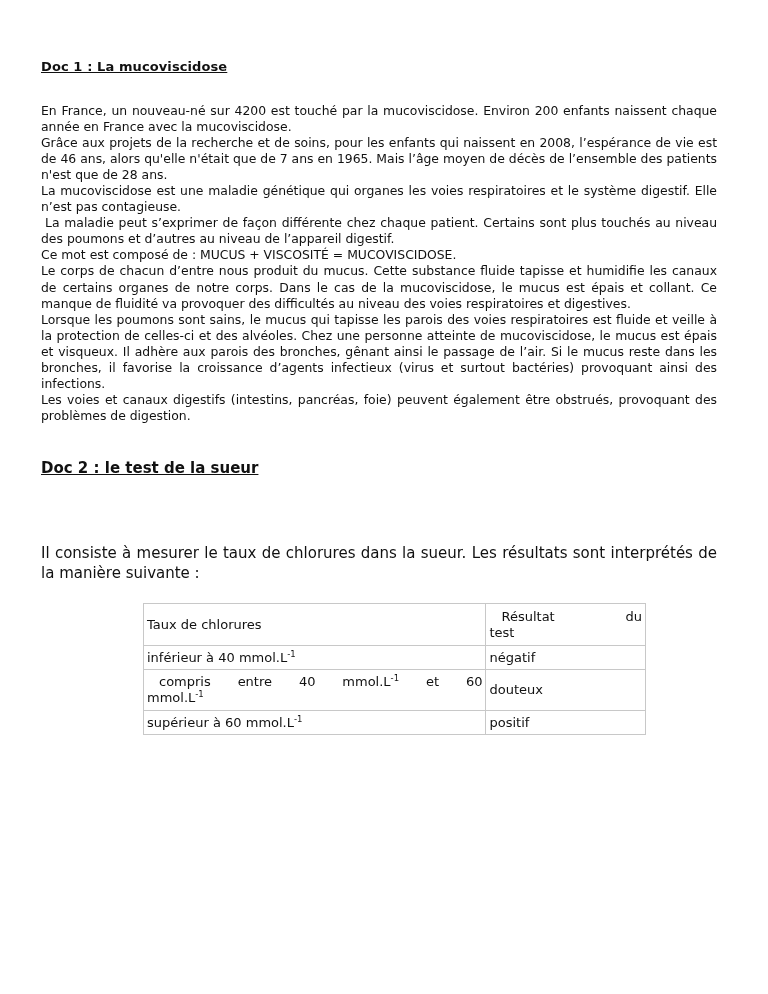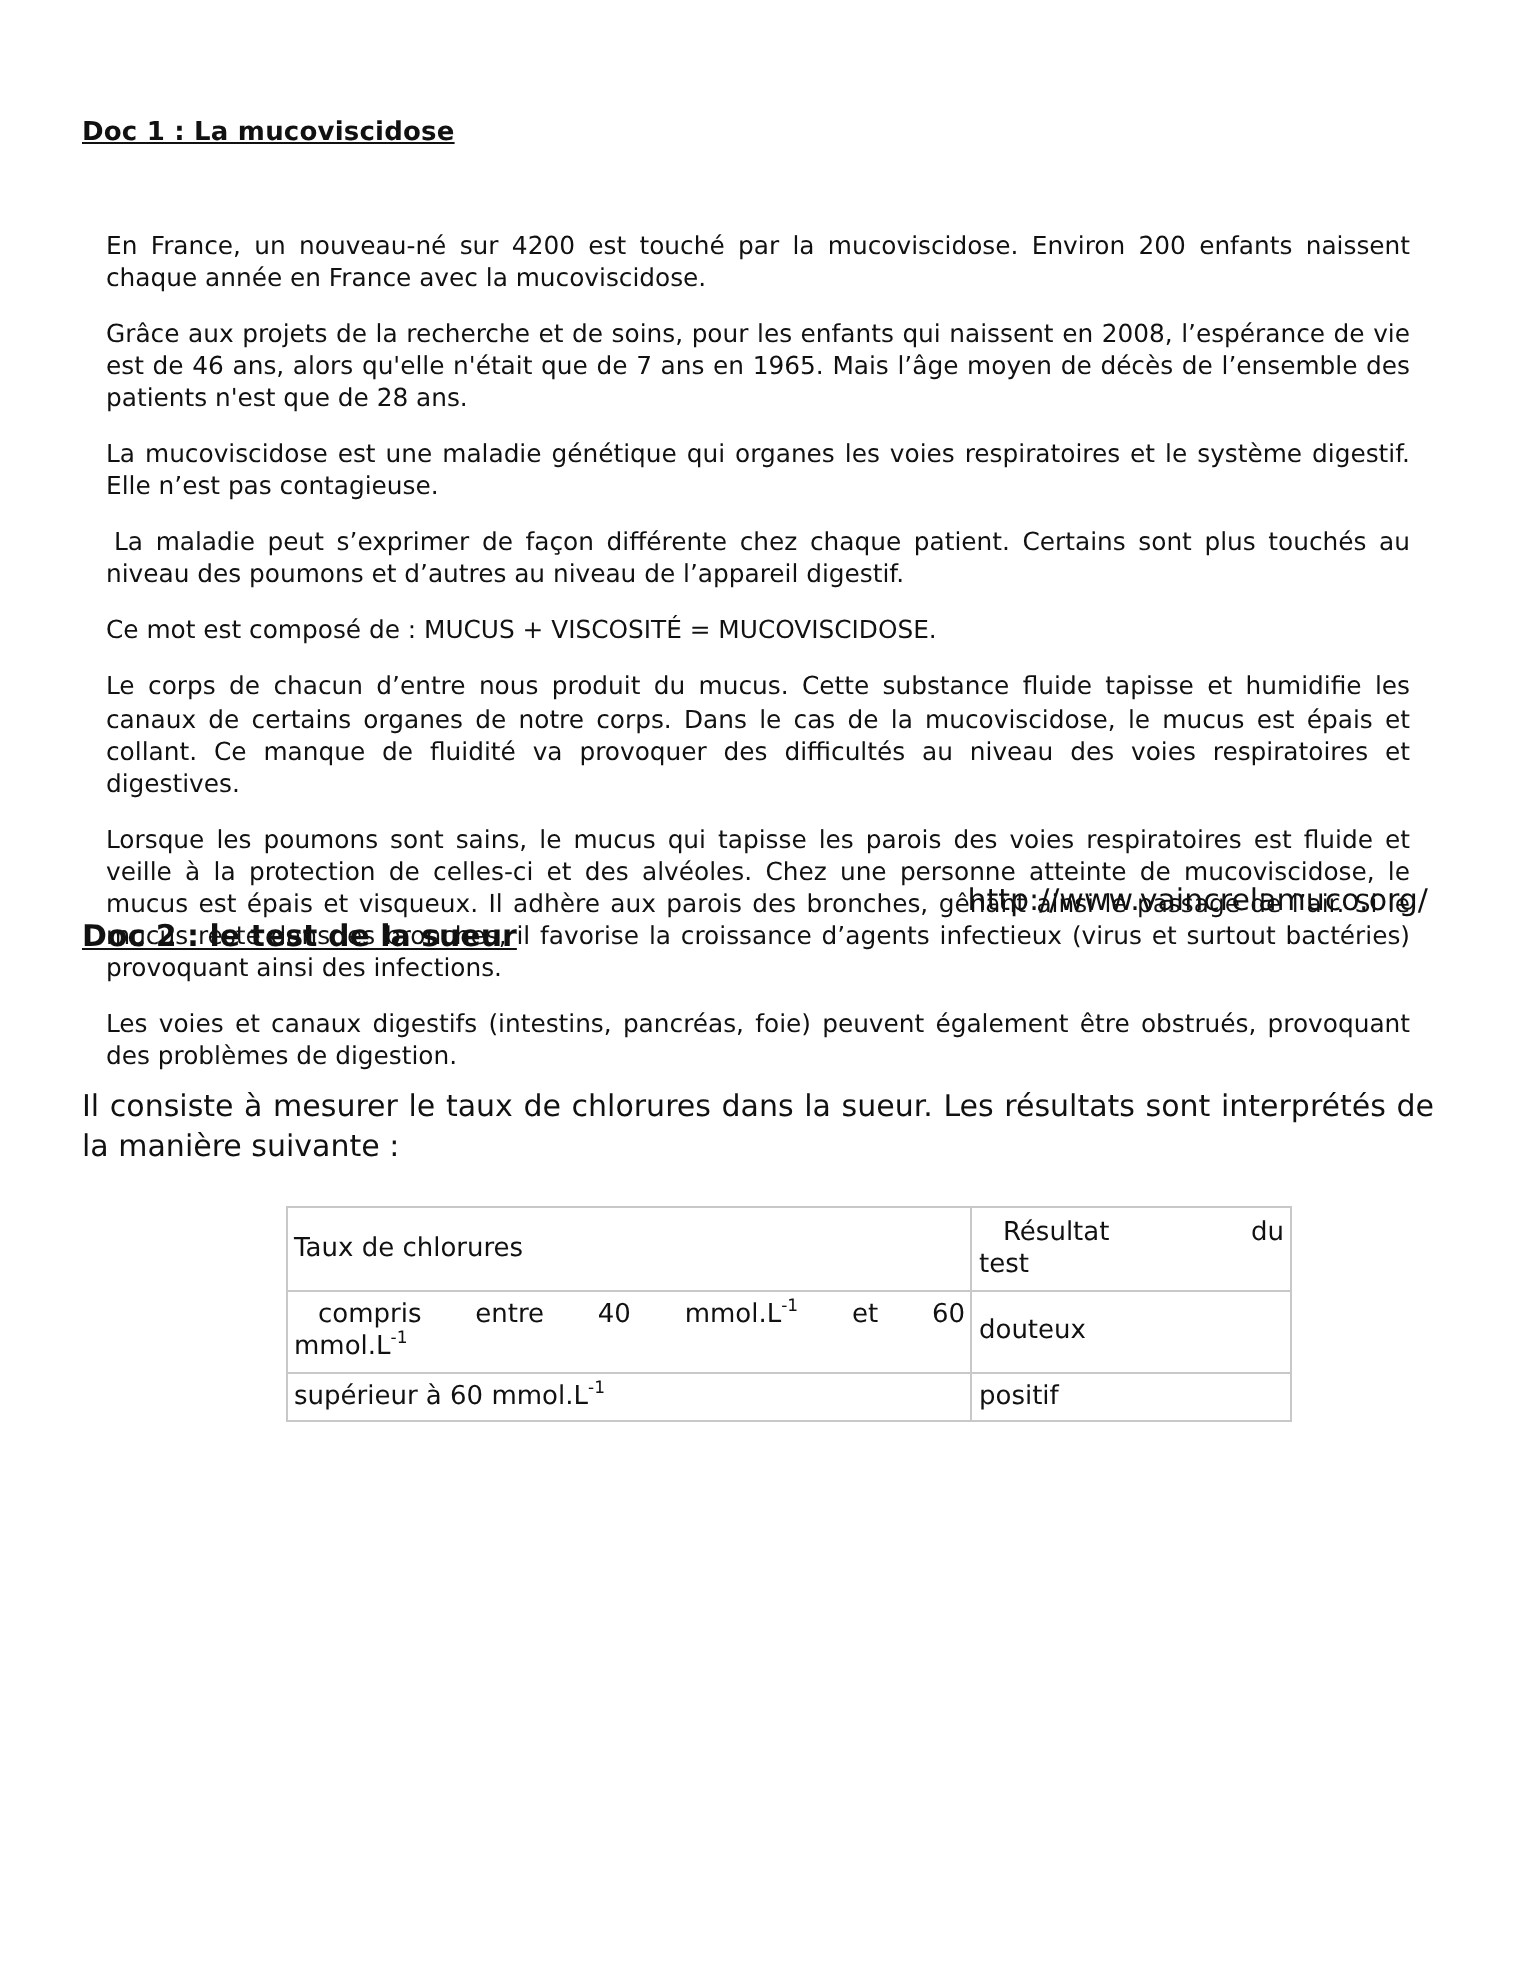--- a/index.html
+++ b/index.html
@@ -33,21 +33,21 @@
       position: absolute;
       left: 41px;
       top: 103px;
       width: 676px;
       font-size: 12.4px;
       line-height: 16.05px;
       text-align: justify;
       letter-spacing: 0px;
     }
     .doc1-body p {
-      margin: 12px;
+      margin: 0;
       text-align: justify;
     }
     .doc1-body p.indent {
       text-indent: 4px;
     }
     .source {
       position: absolute;
       right: 54px;
       top: 441px;
       font-size: 15px;
@@ -115,36 +115,39 @@
     <p>En France, un nouveau-né sur 4200 est touché par la mucoviscidose. Environ 200 enfants naissent chaque année en France avec la mucoviscidose.</p>
     <p>Grâce aux projets de la recherche et de soins, pour les enfants qui naissent en 2008, l’espérance de vie est de 46 ans, alors qu'elle n'était que de 7 ans en 1965. Mais l’âge moyen de décès de l’ensemble des patients n'est que de 28 ans.</p>
     <p>La mucoviscidose est une maladie génétique qui organes les voies respiratoires et le système digestif. Elle n’est pas contagieuse.</p>
     <p class="indent">La maladie peut s’exprimer de façon différente chez chaque patient. Certains sont plus touchés au niveau des poumons et d’autres au niveau de l’appareil digestif.</p>
     <p>Ce mot est composé de : MUCUS + VISCOSITÉ = MUCOVISCIDOSE.</p>
     <p>Le corps de chacun d’entre nous produit du mucus. Cette substance fluide tapisse et humidifie les canaux de certains organes de notre corps. Dans le cas de la mucoviscidose, le mucus est épais et collant. Ce manque de fluidité va provoquer des difficultés au niveau des voies respiratoires et digestives.</p>
     <p>Lorsque les poumons sont sains, le mucus qui tapisse les parois des voies respiratoires est fluide et veille à la protection de celles-ci et des alvéoles. Chez une personne atteinte de mucoviscidose, le mucus est épais et visqueux. Il adhère aux parois des bronches, gênant ainsi le passage de l’air. Si le mucus reste dans les bronches, il favorise la croissance d’agents infectieux (virus et surtout bactéries) provoquant ainsi des infections.</p>
     <p>Les voies et canaux digestifs (intestins, pancréas, foie) peuvent également être obstrués, provoquant des problèmes de digestion.</p>
   </div>
 
-  <div class="source">http://www.vaincrelamuco.org/</div>
 
   <div class="doc2-title">Doc 2 : le test de la sueur</div>
 
   <div class="doc2-body">
     <p>Il consiste à mesurer le taux de chlorures dans la sueur. Les résultats sont interprétés de la manière suivante :</p>
   </div>
 
   <table class="results-table">
     <tbody>
         <tr class="r-head">
       <td class="col-a">Taux de chlorures</td>
       <td class="col-b">
         <div class="justify-last">Résultat du</div>
         <div>test</div>
       </td>
+    </tr>
+    <tr class="r-1">
+      <td class="col-a"><span>inférieur à 40 </span><span>mmol.L</span><sup>-1</sup></td>
+      <td class="col-b">négatif</td>
     </tr>
     <tr class="r-2">
       <td class="col-a">
         <div class="justify-last"><span>compris entre 40 </span><span>mmol.L</span><sup>-1</sup><span> et 60 </span></div>
         <div><span>mmol.L</span><sup>-1</sup></div>
       </td>
       <td class="col-b">douteux</td>
     </tr>
     <tr class="r-3">
       <td class="col-a"><span>supérieur à 60 </span><span>mmol.L</span><sup>-1</sup></td>

